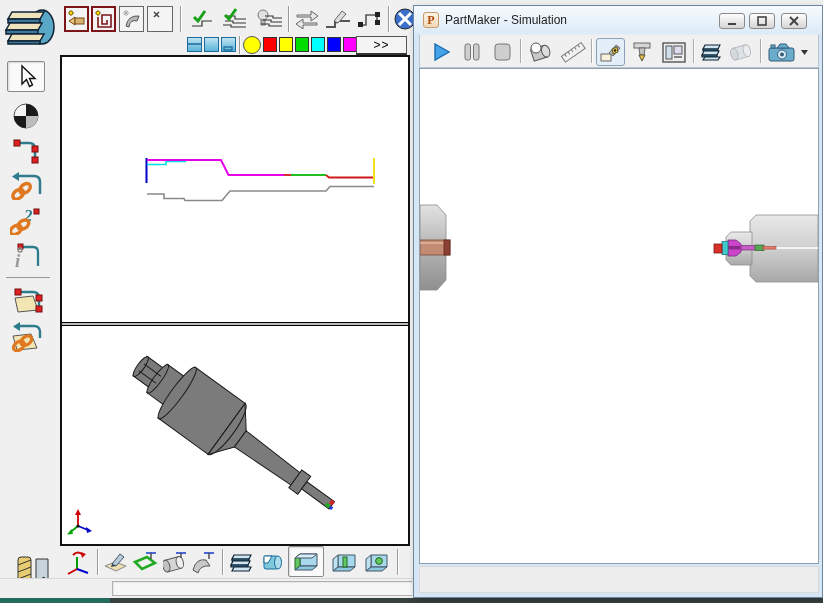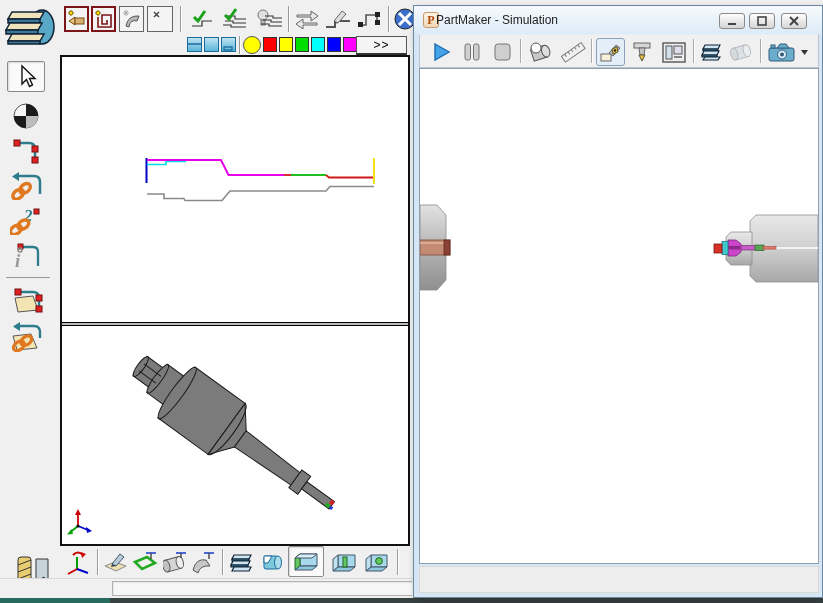--- a/index.html
+++ b/index.html
@@ -46,21 +46,21 @@
 
   
   #sim-window { position:absolute; left:413px; top:5px; width:410px; height:593px;
                 background:#d7e6f5; border:1px solid #6e87a0; box-shadow:2px 3px 8px #0003; z-index:10; }
   #sim-titlebar { position:absolute; left:0; top:0; width:100%; height:28px; display:flex; align-items:center;
                   background:linear-gradient(#f6fafd,#dcebf8); }
   #sim-title-icon { position:absolute; left:9px; top:6px; width:16px; height:16px; border-radius:3px;
                     background:linear-gradient(#fdf4e6,#f0d9b8); border:1px solid #c9996a;
                     color:#b34a10; font-weight:bold; font-size:12px; text-align:center; line-height:14px;
                     font-family:"Liberation Serif", serif; }
-  #sim-title-text { position:absolute; left:22px; top:7px; font-size:12px; color:#222; }
+  #sim-title-text { position:absolute; left:31px; top:7px; font-size:12px; color:#222; }
   .winbtn { position:absolute; top:7px; width:26px; height:16px; border:1px solid #8a8a8a; border-radius:3px;
             background:linear-gradient(#fefefe,#d5d5d5); display:flex; align-items:center; justify-content:center; }
   #sim-toolbar { position:absolute; left:5px; top:28px; width:400px; height:34px; background:#f0f0f0;
                  border:1px solid #b8c4d0; border-top:1px solid #e8eef5; }
   .simbtn { position:absolute; display:flex; align-items:center; justify-content:center; }
   .sim-pressed { border:1px solid #8aa0b8; background:#e4eef8; border-radius:3px; }
   .simsep { position:absolute; top:4px; height:24px; width:2px; border-left:1px solid #aaa; border-right:1px solid #fff; }
   #sim-viewport { position:absolute; left:5px; top:62px; width:400px; height:496px; background:#fff;
                   border:1px solid #8fa0ae; }
   #sim-status { position:absolute; left:5px; top:560px; width:400px; height:27px; background:#ededed;

